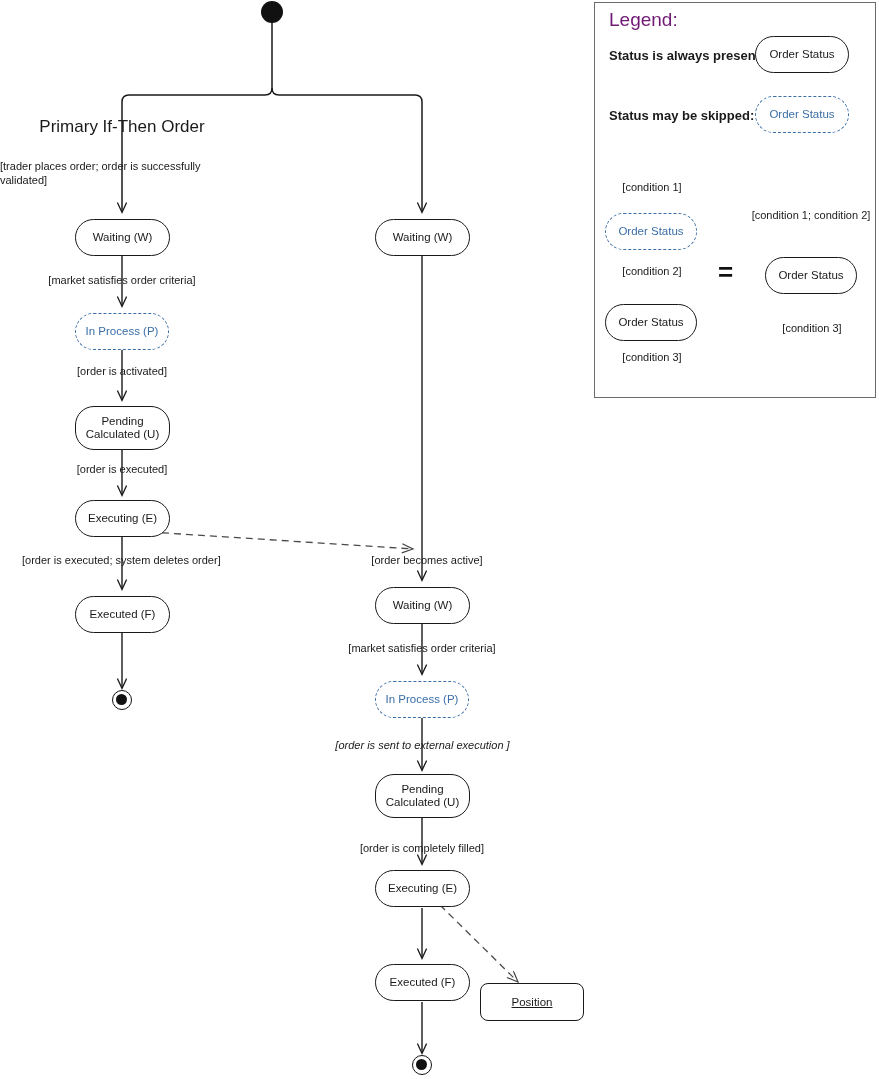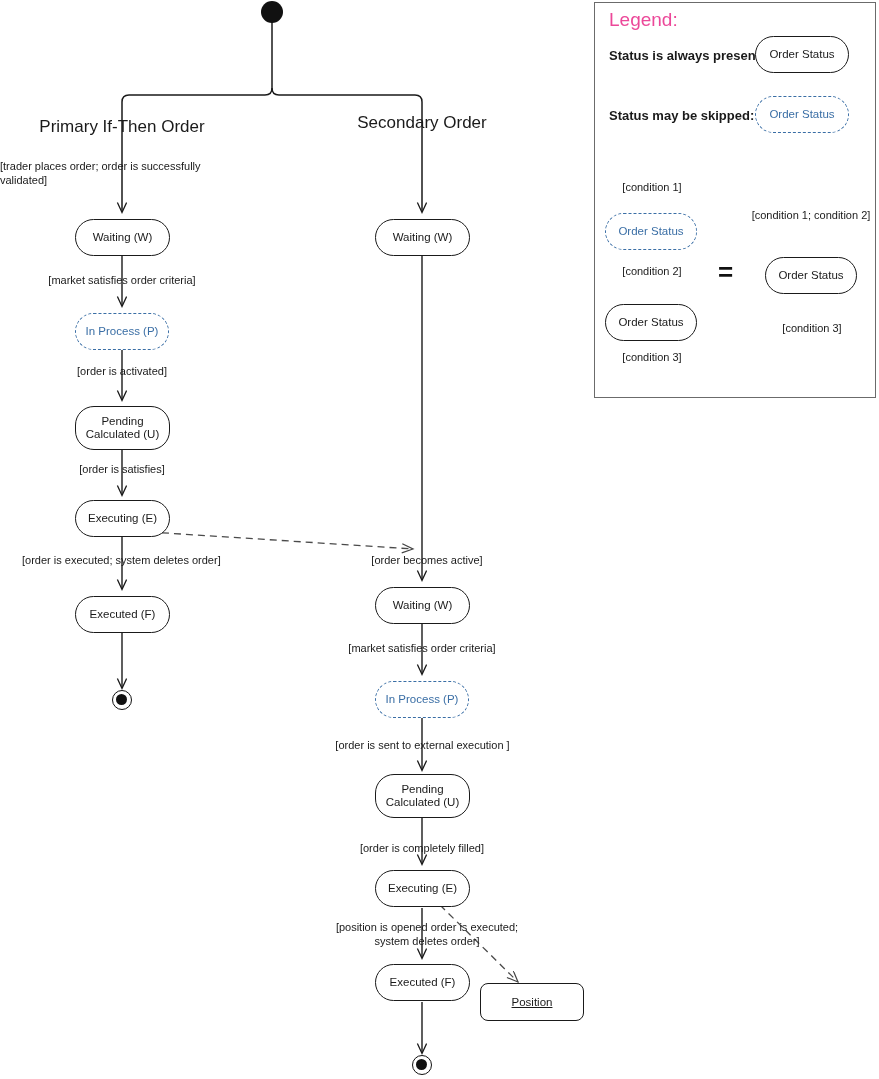--- a/index.html
+++ b/index.html
@@ -85,21 +85,21 @@
     top: 2px;
     width: 282px;
     height: 396px;
     box-sizing: border-box;
     border: 1.3px solid #6b6b6b;
     background: #ffffff;
   }
   .legend-title {
     position: absolute;
     font-size: 19px;
-    color: #ec4899;
+    color: #701a75;
     white-space: nowrap;
   }
   .legend-cap {
     position: absolute;
     font-size: 13px;
     font-weight: bold;
     color: #1a1a1a;
     white-space: nowrap;
   }
   .eq-sign {
@@ -191,65 +191,62 @@
       <path d="M811,168 L811,252" stroke="#1a1a1a" stroke-width="1.3" fill="none" marker-end="url(#ah)"></path>
       <path d="M811,294 L811,385" stroke="#1a1a1a" stroke-width="1.3" fill="none" marker-end="url(#ah)"></path>
     </g>
   </svg>
 
   <div class="init-node" style="left:261px; top:1px;"></div>
   <div class="final-node" style="left:112px; top:690px;"></div>
   <div class="final-node" style="left:412px; top:1055px;"></div>
 
   <div class="branch-title" style="left:0px; top:117px; width:244px;">Primary If-Then Order</div>
-  <div class="branch-title" style="left:302px; top:113px; width:240px;">Secondary Order</div>
 
   <div class="glabel left" style="left:0px; top:160px; width:250px;">[trader places order; order is successfully validated]</div>
 
   <div class="node" style="left:75px; top:219px; width:95px; height:37px;">Waiting (W)</div>
 
   <div class="glabel" style="left:22px; top:274px; width:200px;">[market satisfies order criteria]</div>
 
   <div class="node skip" style="left:75px; top:313px; width:94px; height:37px;">In Process (P)</div>
 
   <div class="glabel" style="left:47px; top:365px; width:150px;">[order is activated]</div>
 
   <div class="node" style="left:75px; top:406px; width:95px; height:44px;">Pending
 Calculated (U)</div>
 
-  <div class="glabel" style="left:47px; top:463px; width:150px;">[order is satisfies]</div>
+  <div class="glabel" style="left:47px; top:463px; width:150px;">[order is executed]</div>
 
   <div class="node" style="left:75px; top:500px; width:95px; height:37px;">Executing (E)</div>
 
   <div class="glabel left" style="left:22px; top:554px; width:230px;">[order is executed; system deletes order]</div>
 
   <div class="node" style="left:75px; top:596px; width:95px; height:37px;">Executed (F)</div>
 
 
   <div class="node" style="left:375px; top:219px; width:95px; height:37px;">Waiting (W)</div>
 
   <div class="glabel" style="left:352px; top:554px; width:150px;">[order  becomes active]</div>
 
   <div class="node" style="left:375px; top:587px; width:95px; height:37px;">Waiting (W)</div>
 
   <div class="glabel" style="left:322px; top:642px; width:200px;">[market satisfies order criteria]</div>
 
   <div class="node skip" style="left:375px; top:681px; width:94px; height:37px;">In Process (P)</div>
 
-  <div class="glabel" style="left:320px; top:739px; width:205px;">[order is sent to external execution ]</div>
+  <div class="glabel" style="left:320px; top:739px; width:205px;font-style:italic;">[order is sent to external execution ]</div>
 
   <div class="node" style="left:375px; top:774px; width:95px; height:44px;">Pending
 Calculated (U)</div>
 
   <div class="glabel" style="left:337px; top:836px; width:170px;margin-top:6px;">[order is completely filled]</div>
 
   <div class="node" style="left:375px; top:870px; width:95px; height:37px;">Executing (E)</div>
 
-  <div class="glabel" style="left:322px; top:921px; width:210px;">[position is opened  order is executed;
-system deletes order]</div>
 
   <div class="node" style="left:375px; top:964px; width:95px; height:37px;">Executed (F)</div>
 
   <div class="node rect" style="left:480px; top:983px; width:104px; height:38px;">
     <span class="ul">Position</span>
   </div>
 
   <div id="legend-box"></div>
 
   <div class="legend-title" style="left:609px; top:9px;">Legend:</div>

